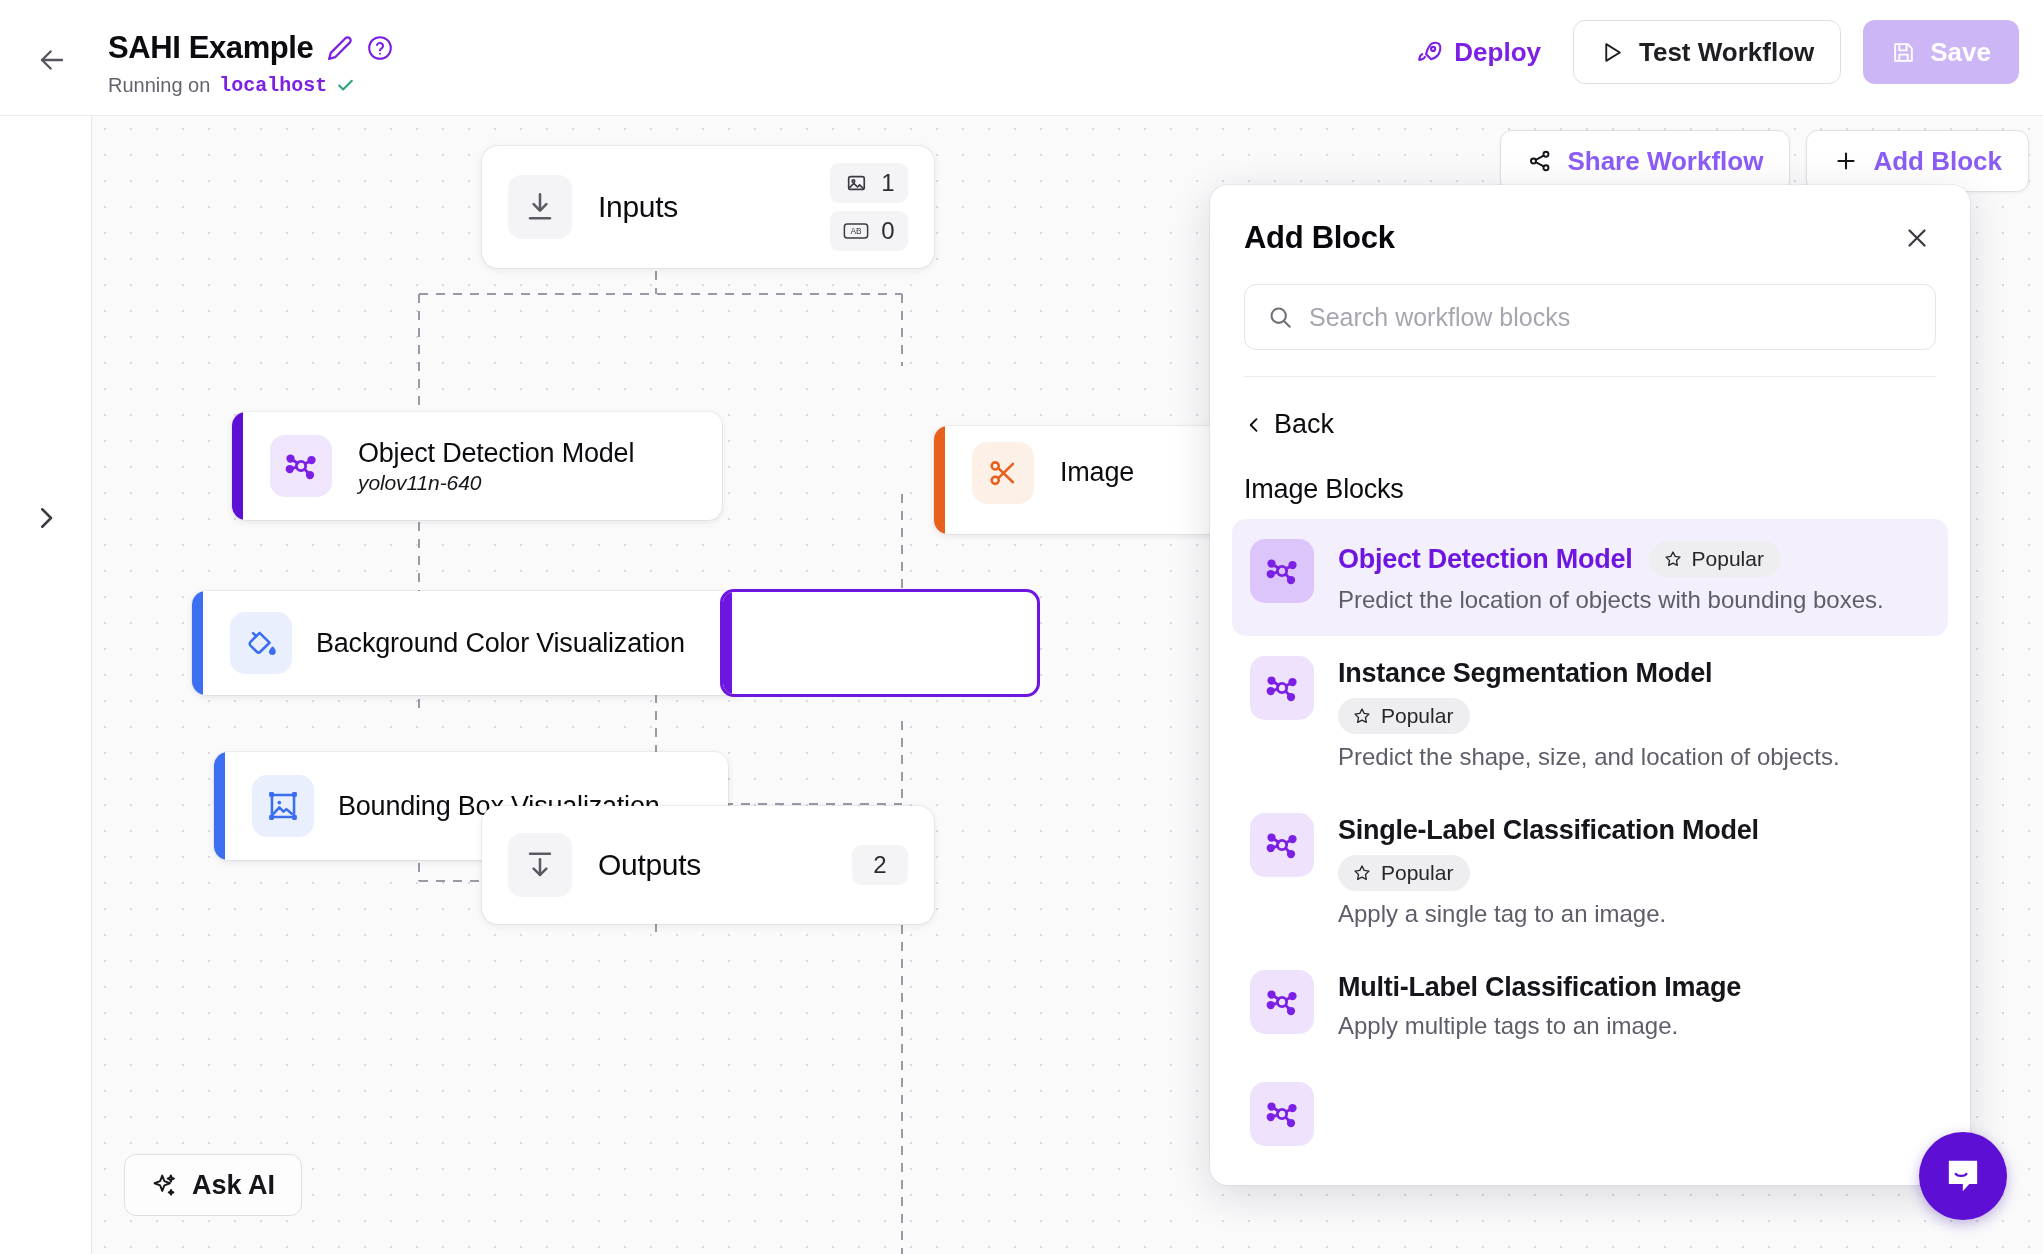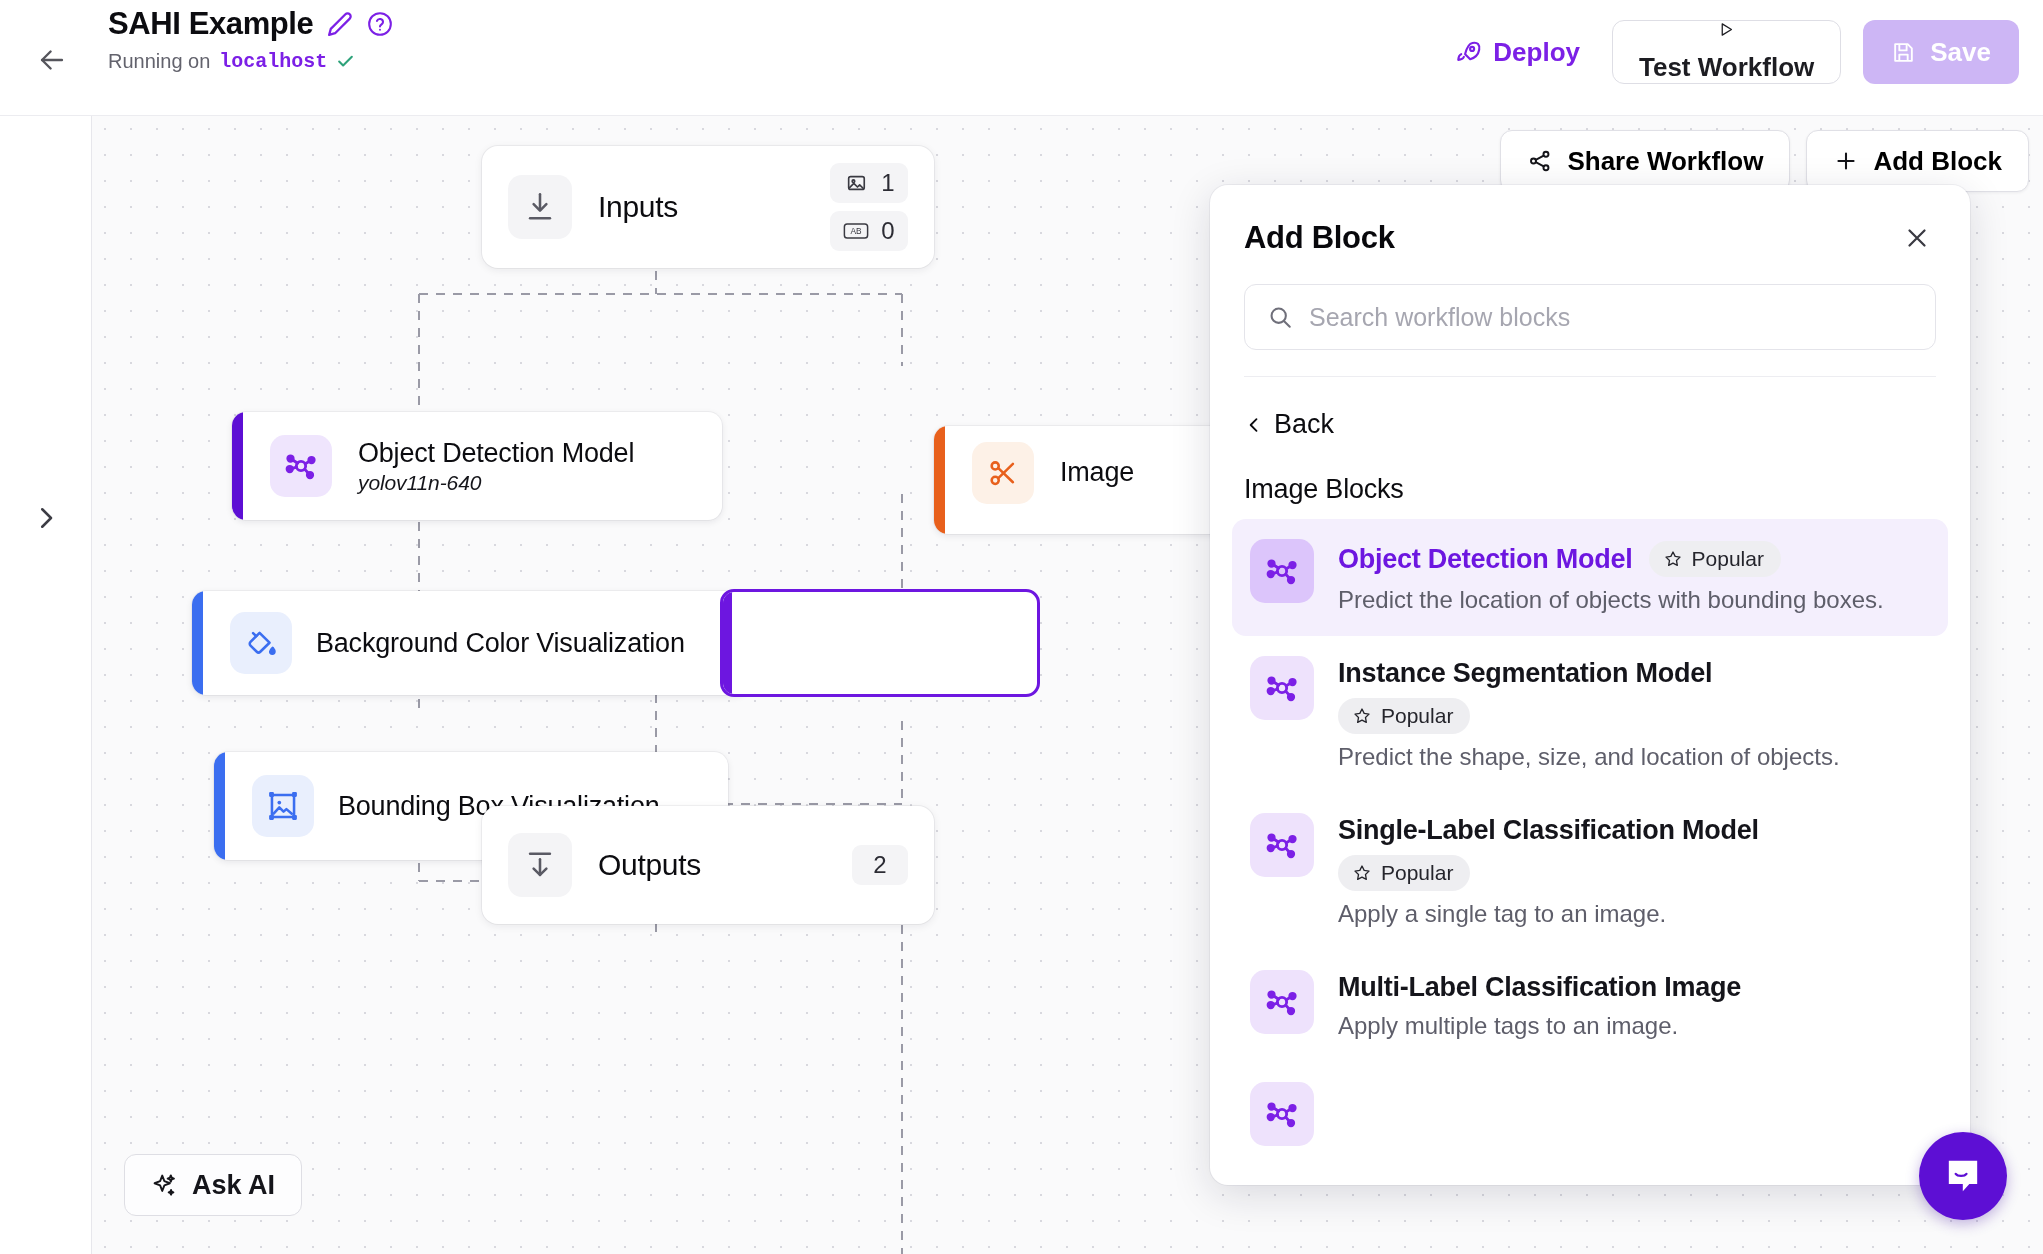--- a/index.html
+++ b/index.html
@@ -15,21 +15,21 @@
   .header {
     position: absolute; left: 0; top: 0; width: 2043px; height: 116px;
     background: #ffffff; border-bottom: 1px solid #ececf0;
     z-index: 40;
   }
   .back-arrow {
     position: absolute; left: 30px; top: 38px; width: 44px; height: 44px;
     display: flex; align-items: center; justify-content: center;
     cursor: pointer; color: #55555c;
   }
-  .title-wrap { position: absolute; left: 108px; top: 2px; }
+  .title-wrap { position: absolute; left: 108px; top: 26px; }
   .title-row { display: flex; align-items: center; gap: 14px; }
   .wf-title {
     font-size: 31px; font-weight: 700; color: #0c0c10; letter-spacing: -0.4px;
     line-height: 44px;
   }
   .pencil-icon { width: 26px; height: 26px; color: #7c20e6; cursor: pointer; display:block; }
   .help-icon { width: 26px; height: 26px; color: #7c20e6; cursor: pointer; display:block; }
   .subtitle-row { display: flex; align-items: center; gap: 9px; margin-top: 4px; }
   .sub-running { font-size: 20px; color: #63636d; }
   .sub-host {
@@ -48,21 +48,20 @@
     color: #7c20e6; font-size: 26px; font-weight: 700;
     font-family: "Liberation Sans", sans-serif;
   }
   .rocket-icon { width: 27px; height: 27px; display:block; }
   .test-btn {
     display: flex; align-items: center; gap: 14px;
     background: #fff; border: 1px solid #dedee5; border-radius: 12px;
     padding: 0 26px; height: 64px; cursor: pointer;
     font-size: 26px; font-weight: 600; color: #1d1d22;
     font-family: "Liberation Sans", sans-serif;
-    flex-direction: column;
   }
   .play-icon { width: 25px; height: 25px; display:block; color:#1d1d22; }
   .save-btn {
     display: flex; align-items: center; gap: 14px;
     background: #cdb6f5; border: none; border-radius: 12px;
     padding: 0 28px; height: 64px; cursor: not-allowed;
     font-size: 26px; font-weight: 600; color: #ffffff;
     font-family: "Liberation Sans", sans-serif;
   }
   .save-icon { width: 25px; height: 25px; display:block; color: #ffffff; }
@@ -127,21 +126,21 @@
 
   
   .canvas-tools {
     position: absolute; right: 14px; top: 14px;
     display: flex; gap: 16px; z-index: 12;
   }
   .tool-btn {
     display: flex; align-items: center; gap: 14px;
     background: #ffffff; border: 1px solid #e0e0e6; border-radius: 12px;
     height: 62px; padding: 0 26px; cursor: pointer;
-    font-size: 26px; font-weight: 600; color: #000000;
+    font-size: 26px; font-weight: 600; color: #8b5cf6;
     box-shadow: 0 1px 3px rgba(20,20,40,0.06);
     font-family: "Liberation Sans", sans-serif; white-space: nowrap;
   }
   .share-icon { width: 26px; height: 26px; display:block; color:#15151a; }
   .plus-icon { width: 26px; height: 26px; display:block; color:#15151a; }
 
   
   .panel {
     position: absolute; right: 73px; top: 185px;
     width: 760px; height: 1000px;

